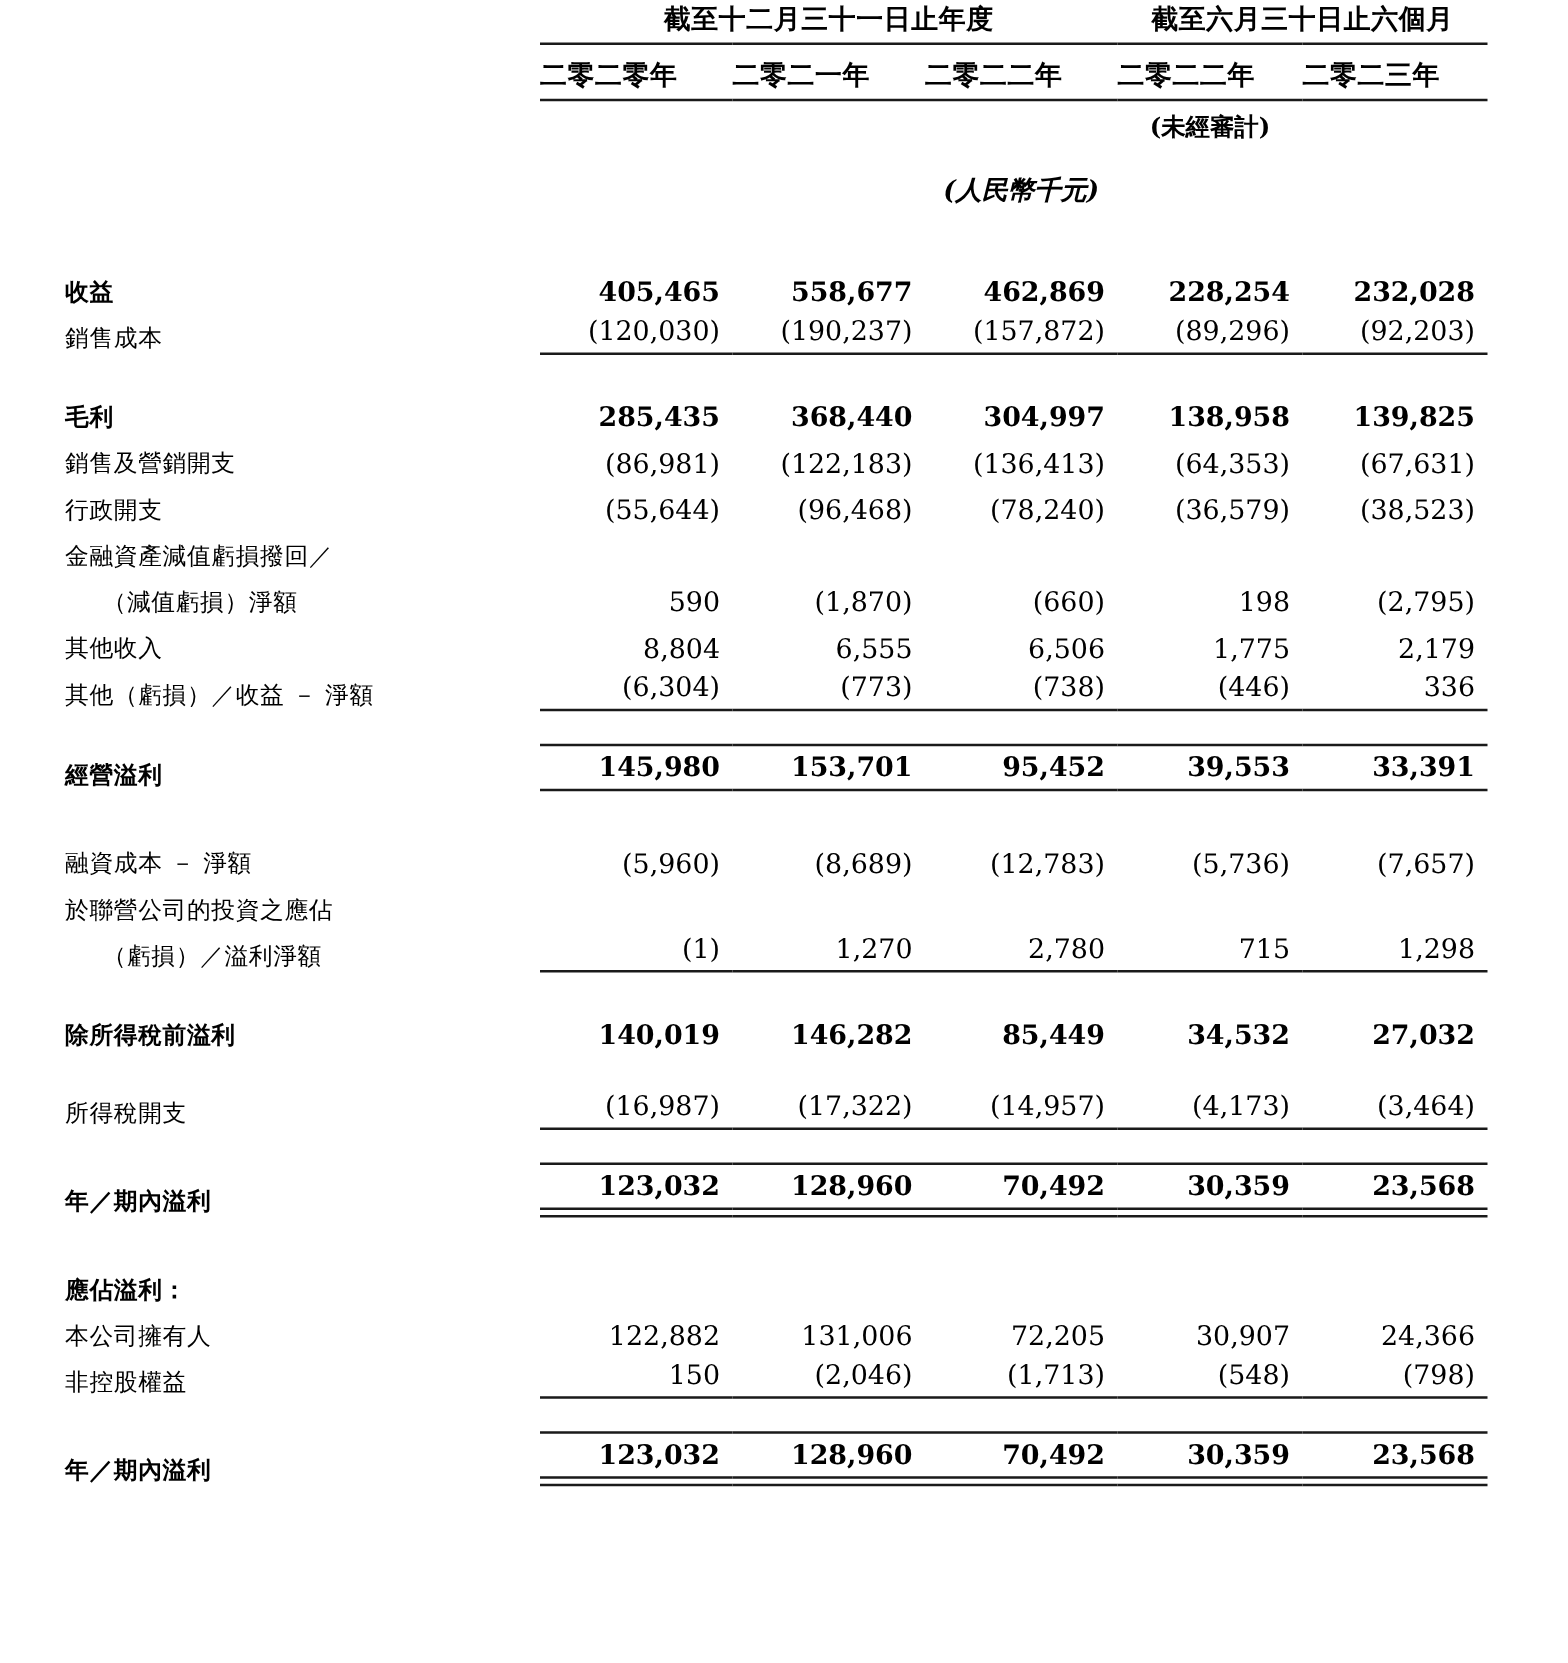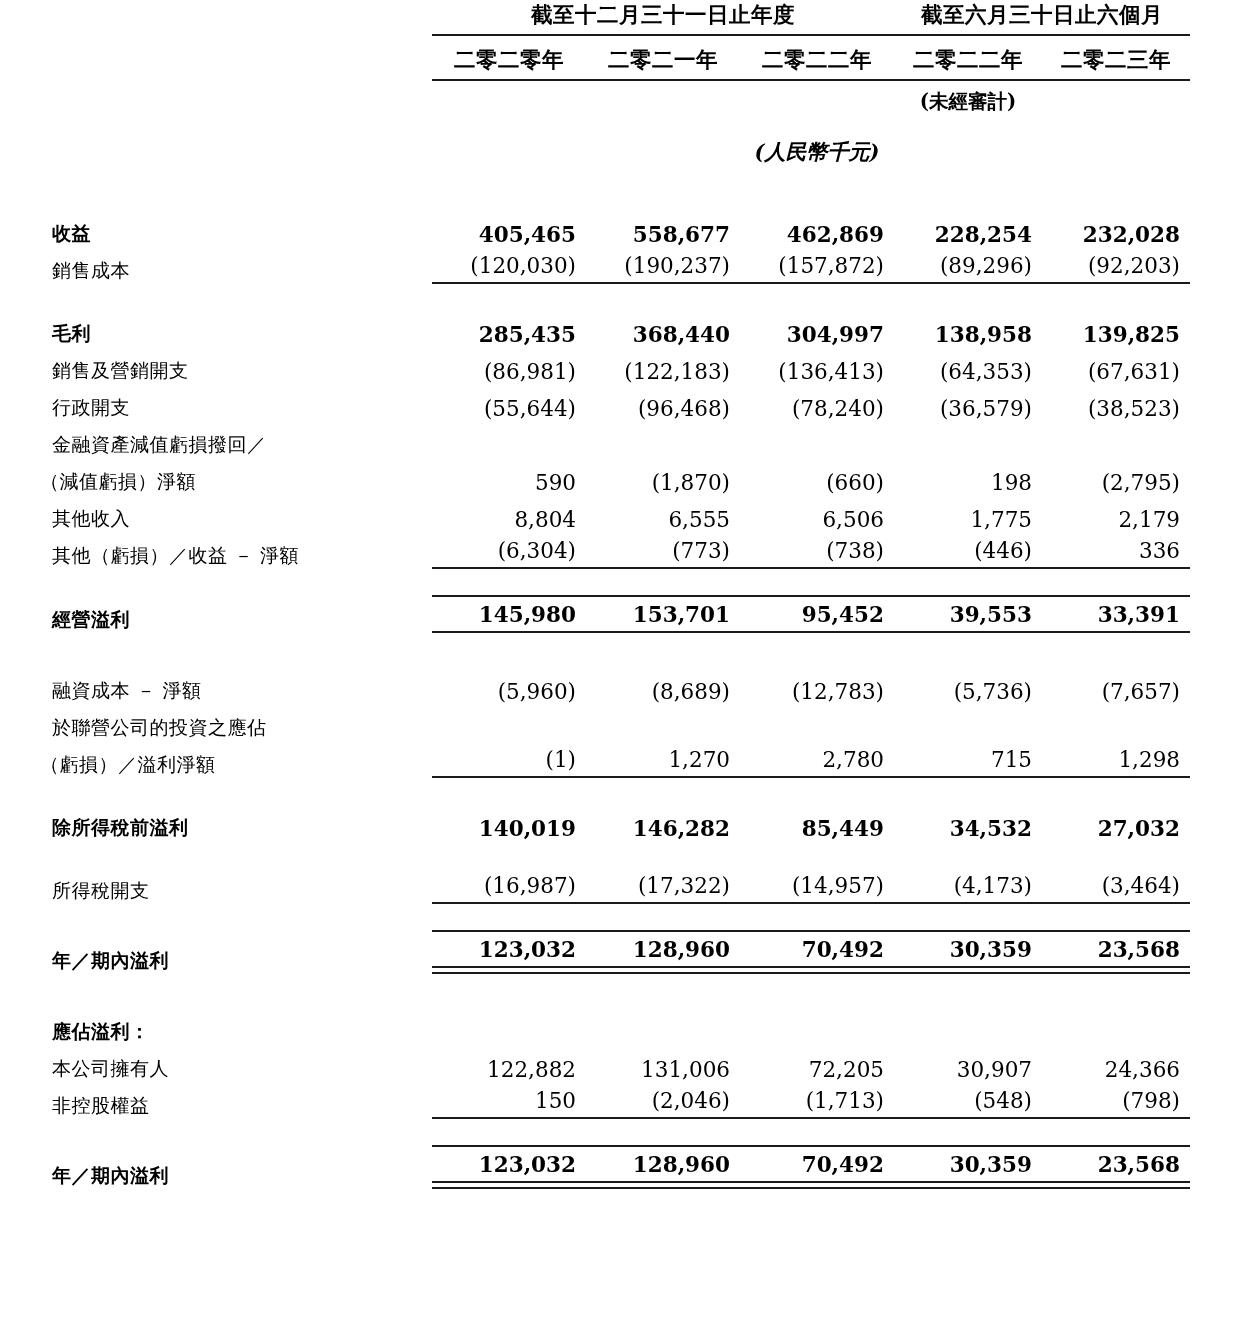--- a/index.html
+++ b/index.html
@@ -54,21 +54,20 @@
   }
   .grp-rule {
     height: 0;
     border-bottom: 2.6px solid #1a1a1a;
     font-size: 0;
     line-height: 0;
   }
   .grp-rule-pad { height: 9px; font-size: 0; line-height: 0; }
 
   .yr-head {
-    text-align: center;
     font-size: 21.5px;
     font-weight: bold;
     letter-spacing: 0.5px;
     padding-bottom: 5px;
     white-space: nowrap;
   }
   .yr-rule {
     height: 0;
     border-bottom: 2.6px solid #1a1a1a;
     font-size: 0;
@@ -91,21 +90,21 @@
 
   
   .label {
     font-size: 19px;
     text-align: left;
     white-space: nowrap;
     padding-left: 52px;
     letter-spacing: 0.5px;
   }
   .label.bold { font-weight: bold; }
-  .label.indent { padding-left: 40px; }
+  .label.indent { padding-left: 82px; }
 
   .num {
     font-size: 21.5px;
     text-align: right;
     white-space: nowrap;
     padding-right: 10px;
     font-variant-numeric: lining-nums;
   }
   .num.bold { font-weight: bold; }
 

